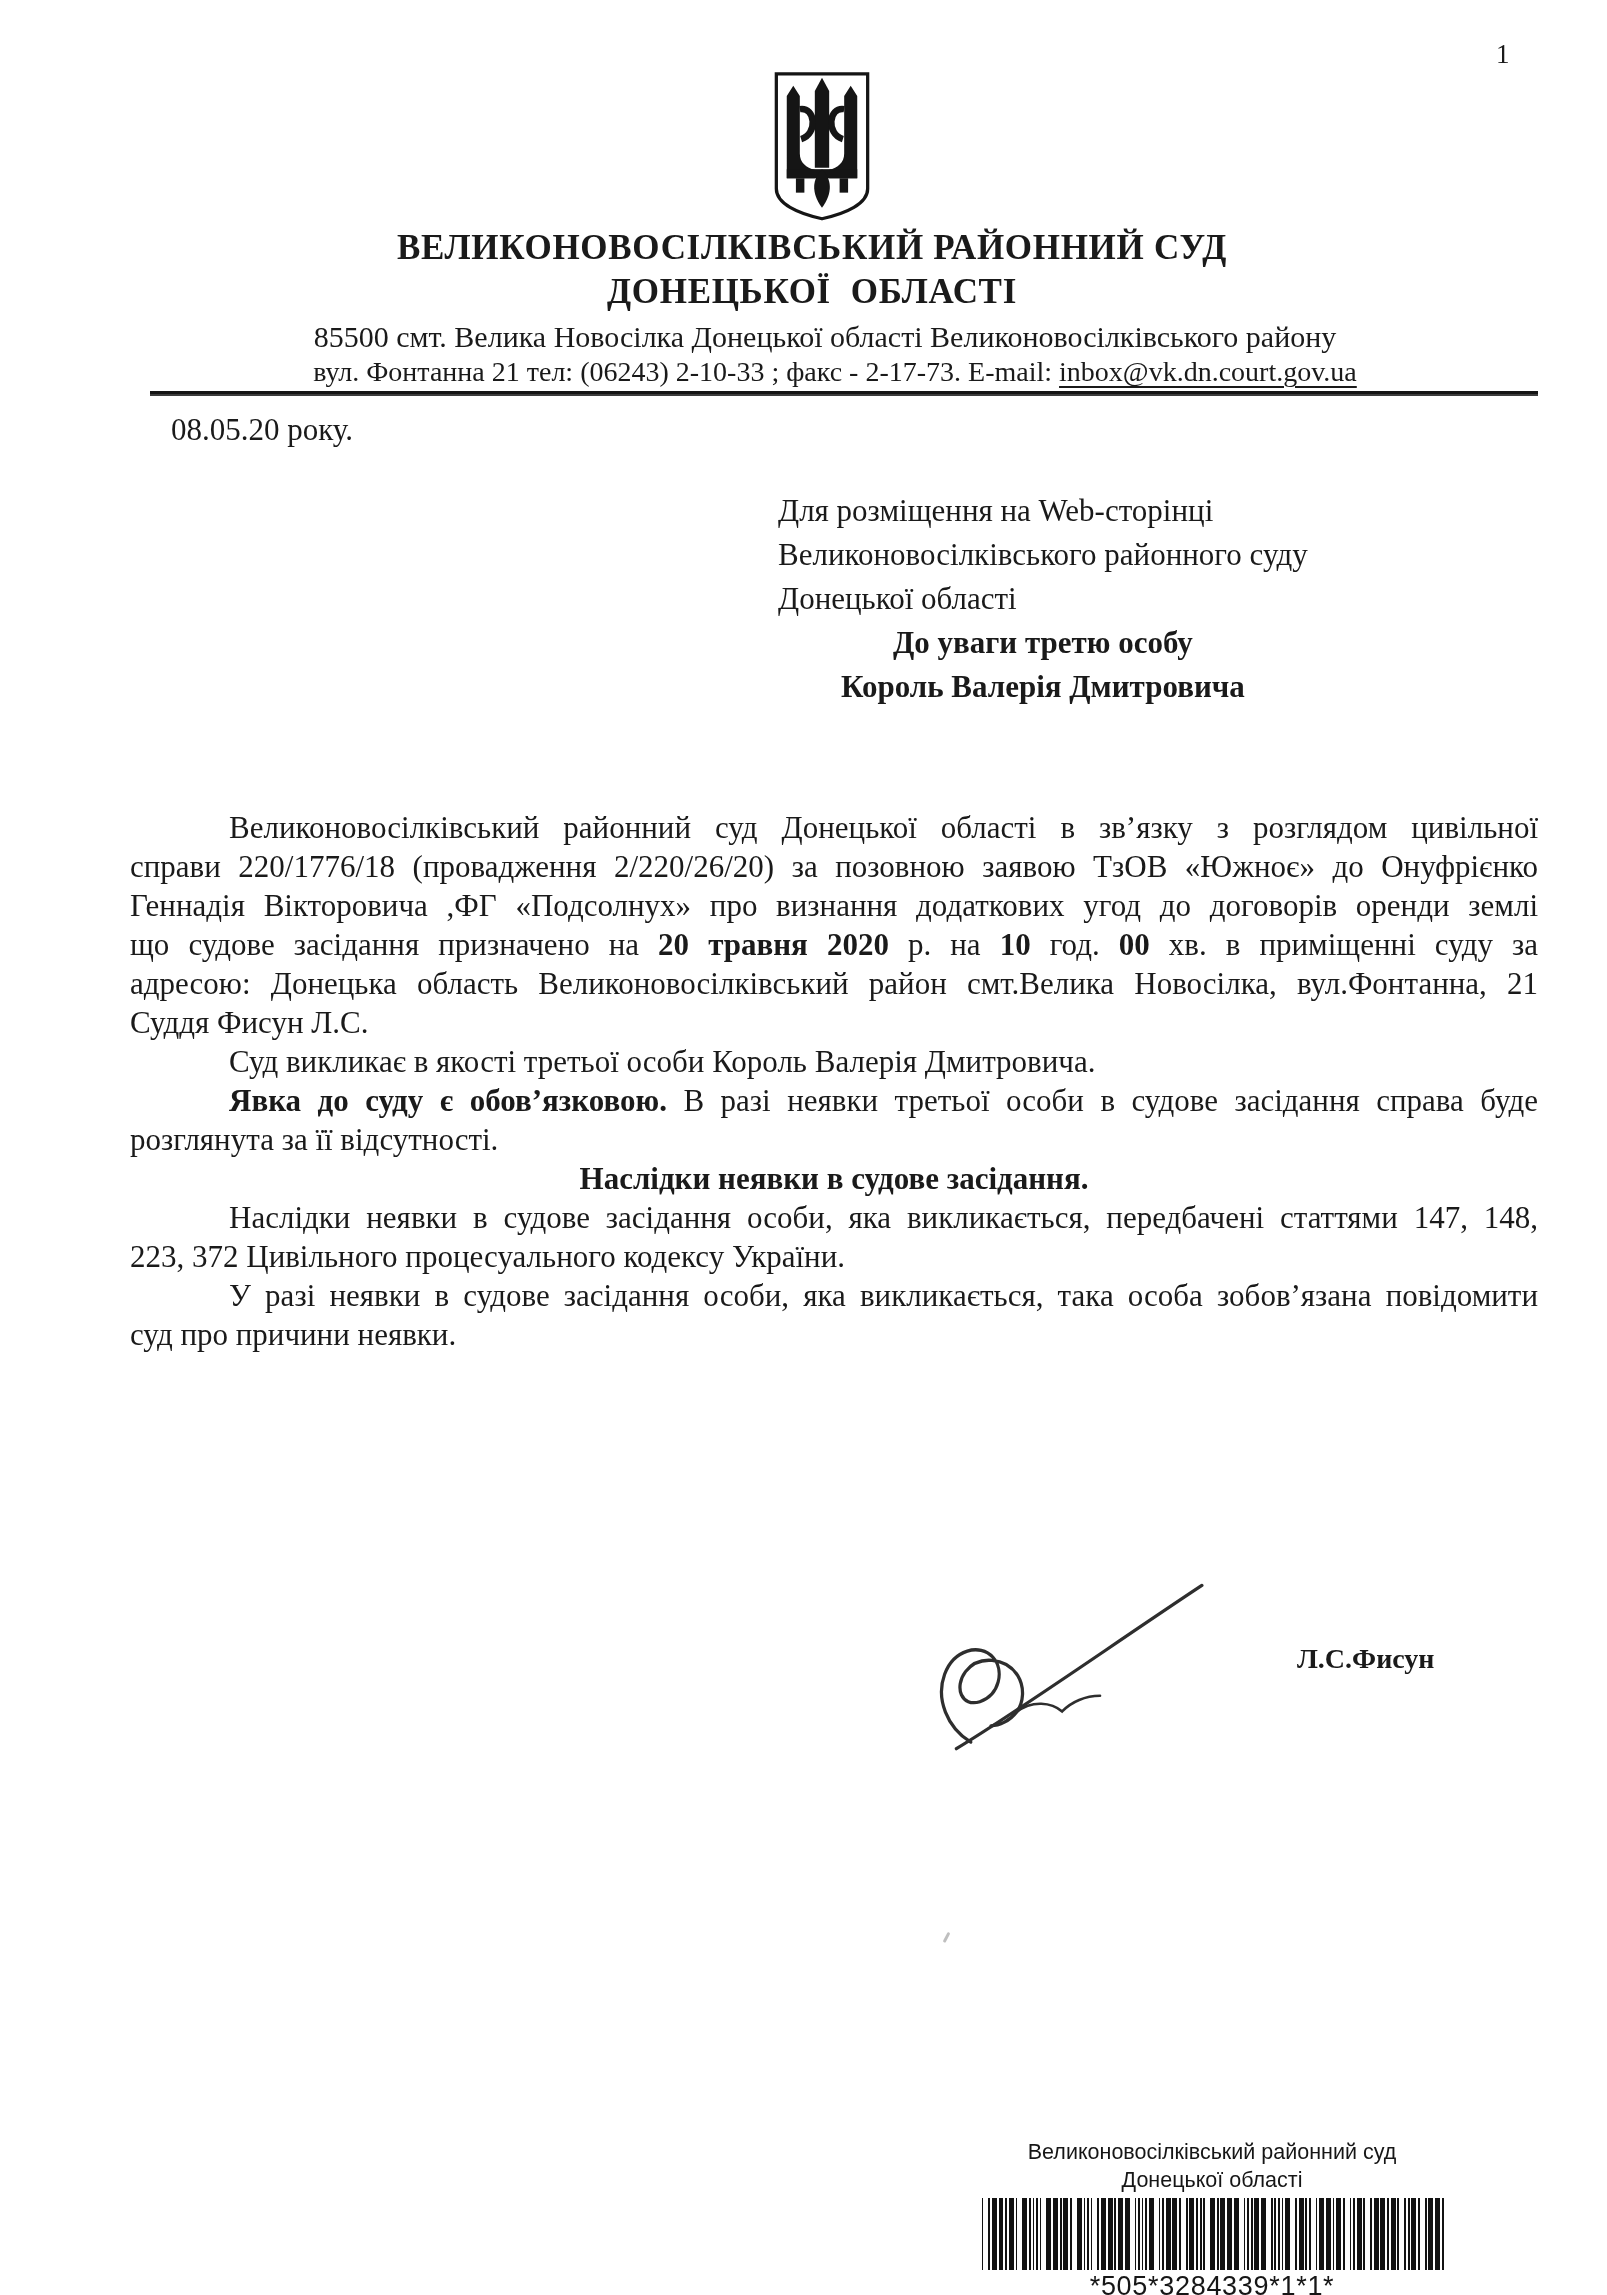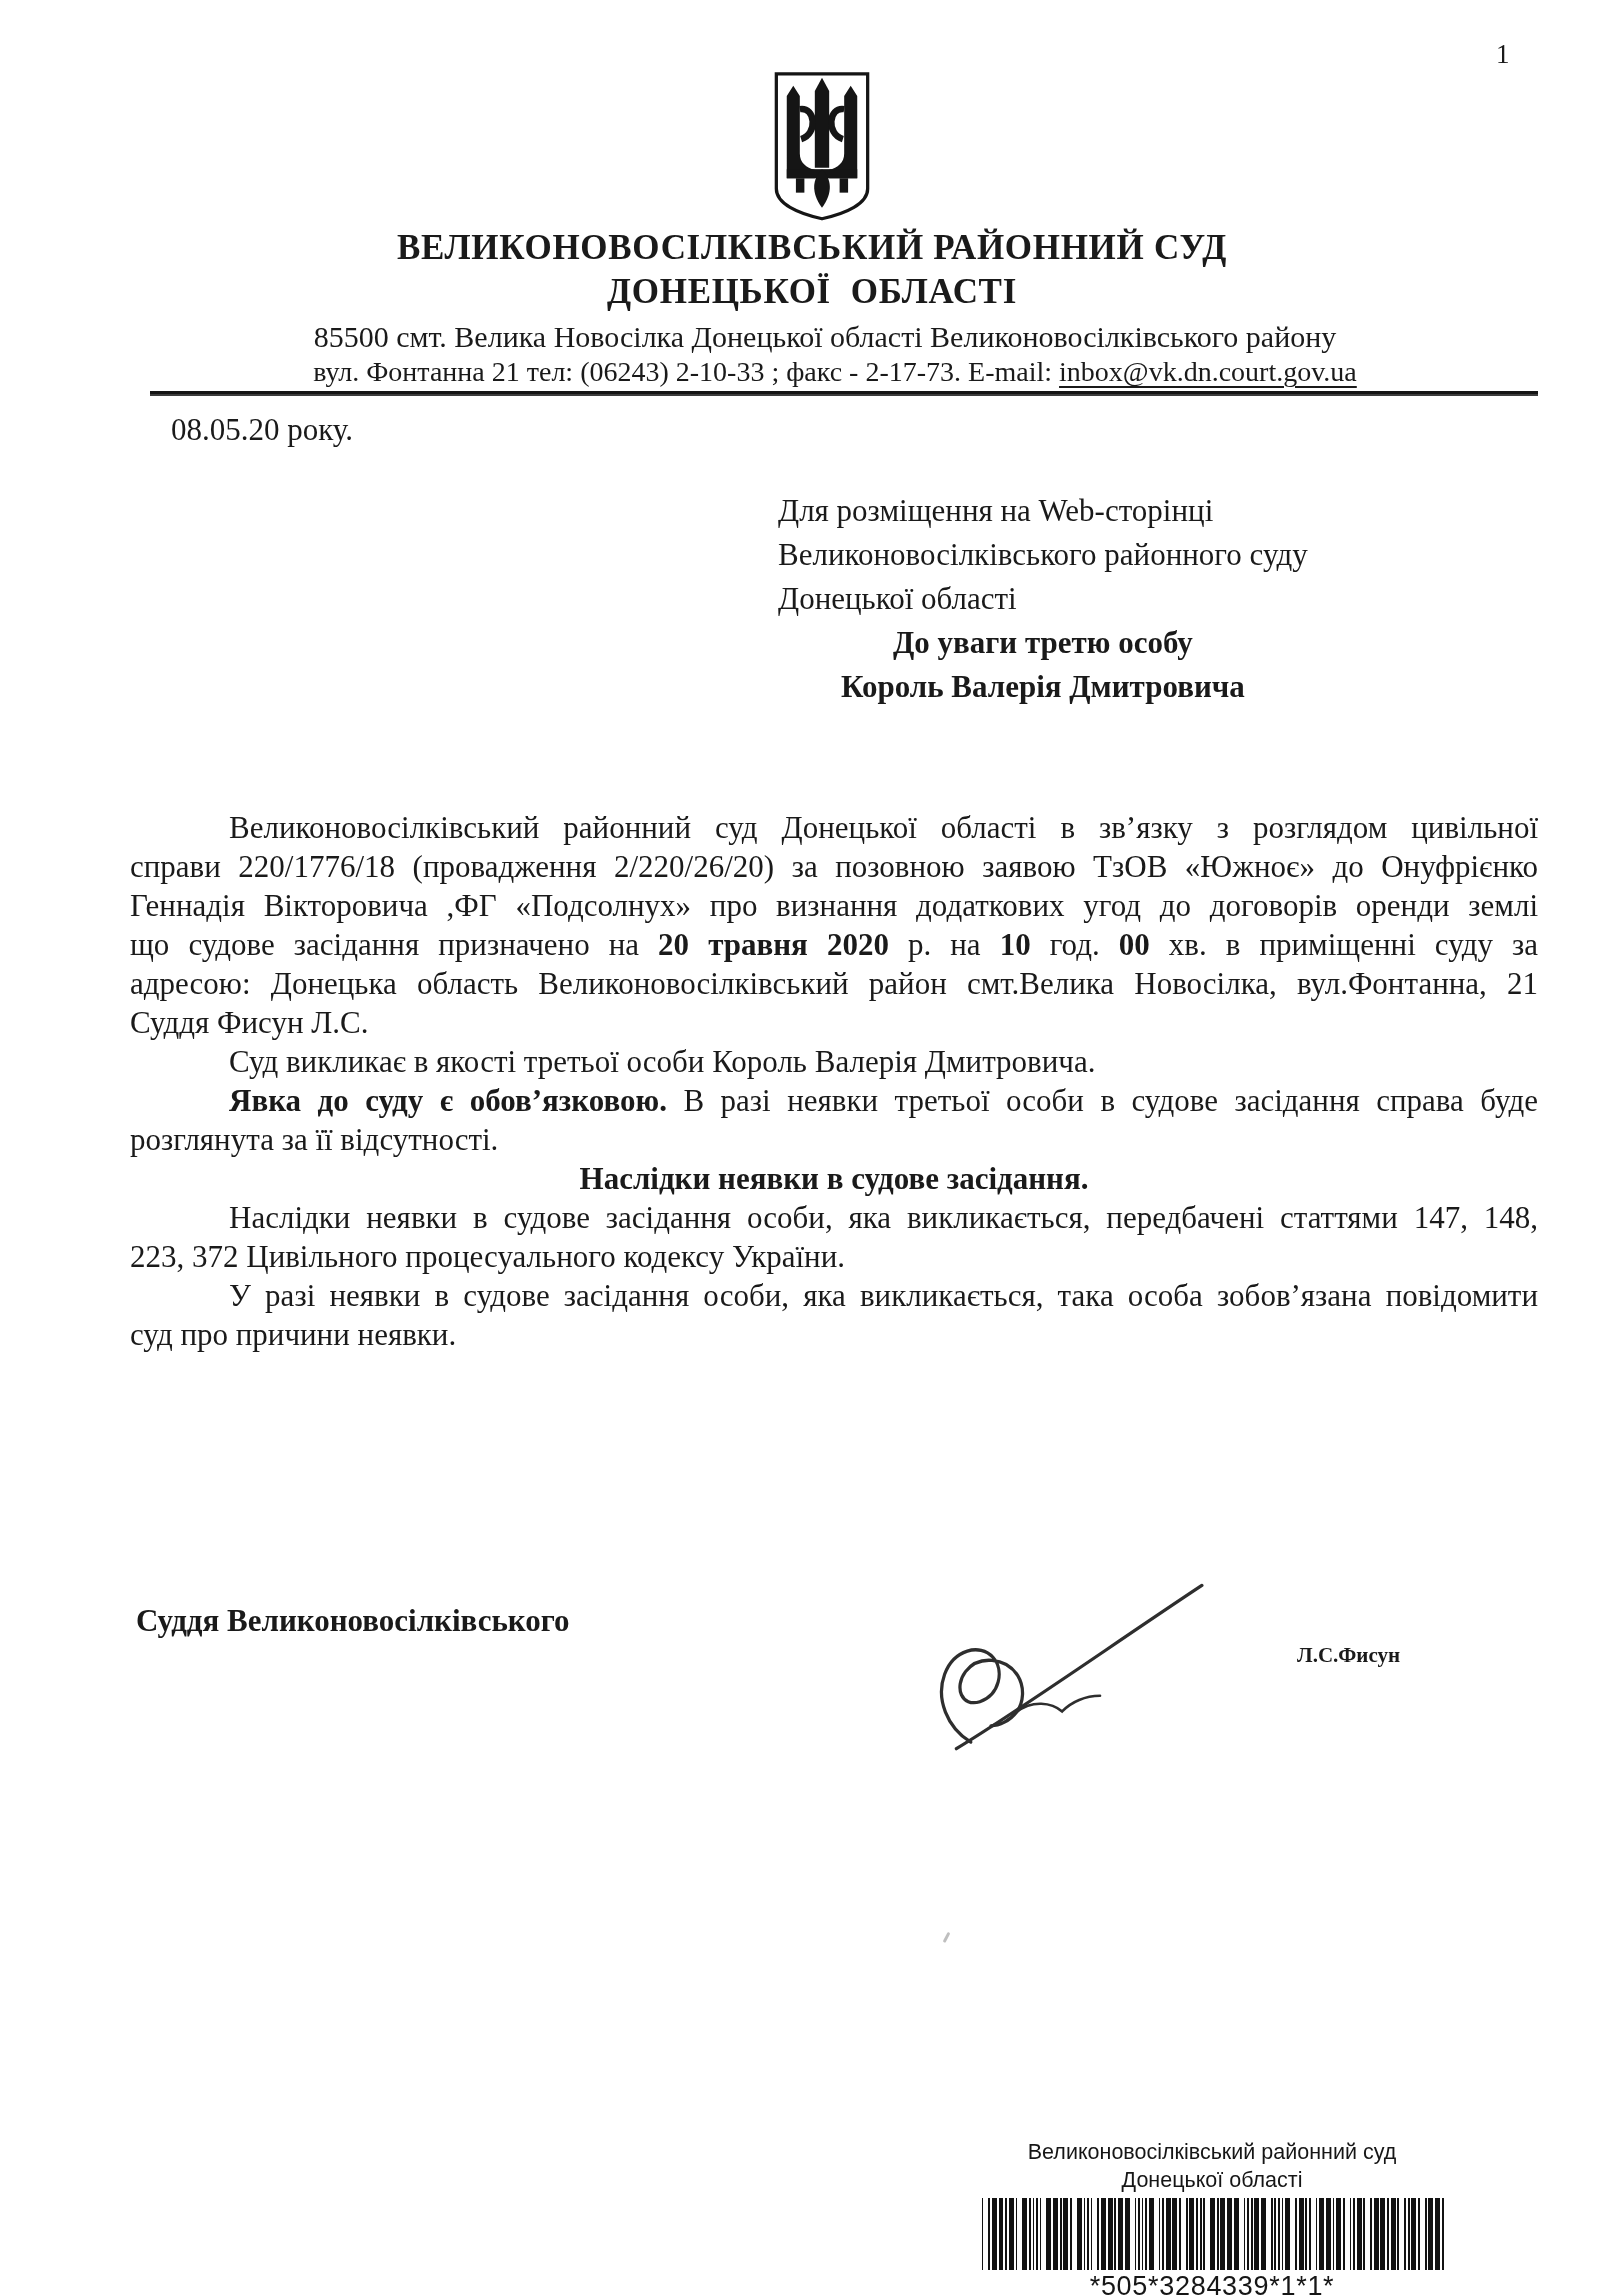--- a/index.html
+++ b/index.html
@@ -61,21 +61,21 @@
   .bline.indent{text-indent:99px;}
   .bline.center{text-align:left;text-align-last:center;font-weight:bold;}
   .bline .b,.b{font-weight:bold;}
   .sig-left{
     position:absolute;top:1597px;left:136px;
     font-weight:bold;font-size:31px;line-height:48px;
   }
   .sig-glyph{position:absolute;top:1571px;left:895px;width:333px;height:183px;}
   .sig-name{
     position:absolute;top:1643px;left:1297px;
-    font-weight:bold;font-size:21px;
+    font-weight:bold;font-size:28px;
   }
   .speck{
     position:absolute;top:1932px;left:945px;width:3.3px;height:11px;
     background:#a9a9a9;transform:rotate(28deg);border-radius:2px;opacity:.75;
   }
   .footer{
     position:absolute;top:2138px;left:886px;width:652px;
     font-family:"Liberation Sans","DejaVu Sans",sans-serif;
     text-align:center;color:#161616;
   }
@@ -141,21 +141,20 @@
       <div class="bline justify indent"><span class="b">Явка до суду є обов’язковою.</span><span> В разі неявки третьої особи  в судове засідання справа буде</span></div>
       <div class="bline"><span>розглянута за її відсутності.</span></div>
       <div class="bline center"><span class="b">Наслідки неявки в судове засідання.</span></div>
       <div class="bline justify indent"><span>Наслідки неявки в судове засідання особи, яка викликається, передбачені статтями 147, 148,</span></div>
       <div class="bline"><span>223, 372 Цивільного процесуального кодексу України.</span></div>
       <div class="bline justify indent"><span>У разі неявки в судове засідання особи, яка викликається, така особа зобов’язана повідомити</span></div>
       <div class="bline"><span>суд про причини неявки.</span></div>
     </div>
 
   <div class="sig-left">
-    <div>Суддя Великоновосілківського</div>
   </div>
 
   <svg class="sig-glyph" viewBox="0 0 510 280" xmlns="http://www.w3.org/2000/svg">
     <path d="M116 262 C80 240 62 196 76 158 C90 120 130 110 150 132 C168 152 160 190 130 200 C102 209 90 178 108 154 C128 128 170 132 188 160 C199 178 197 202 186 216 C176 229 160 237 147 237" fill="none" stroke="#2e2e2e" stroke-width="5" stroke-linecap="round"></path>
     <path d="M94 272 C190 214 334 112 470 22" fill="none" stroke="#2e2e2e" stroke-width="5" stroke-linecap="round"></path>
     <path d="M186 216 C210 197 240 201 256 215 C270 200 292 191 314 191" fill="none" stroke="#2e2e2e" stroke-width="4" stroke-linecap="round"></path>
   </svg>
 
   <div class="sig-name">Л.С.Фисун</div>
 

